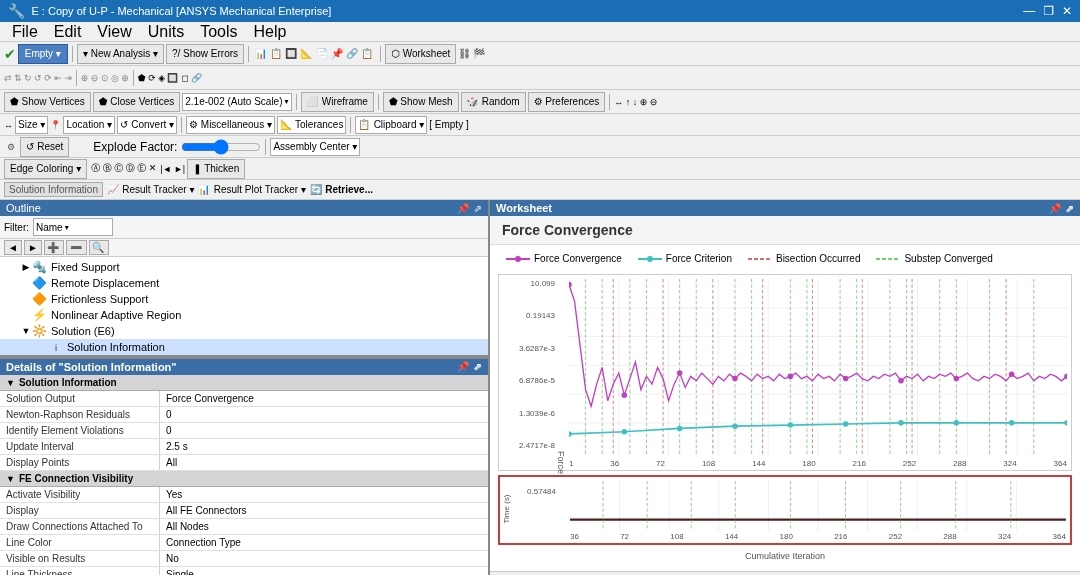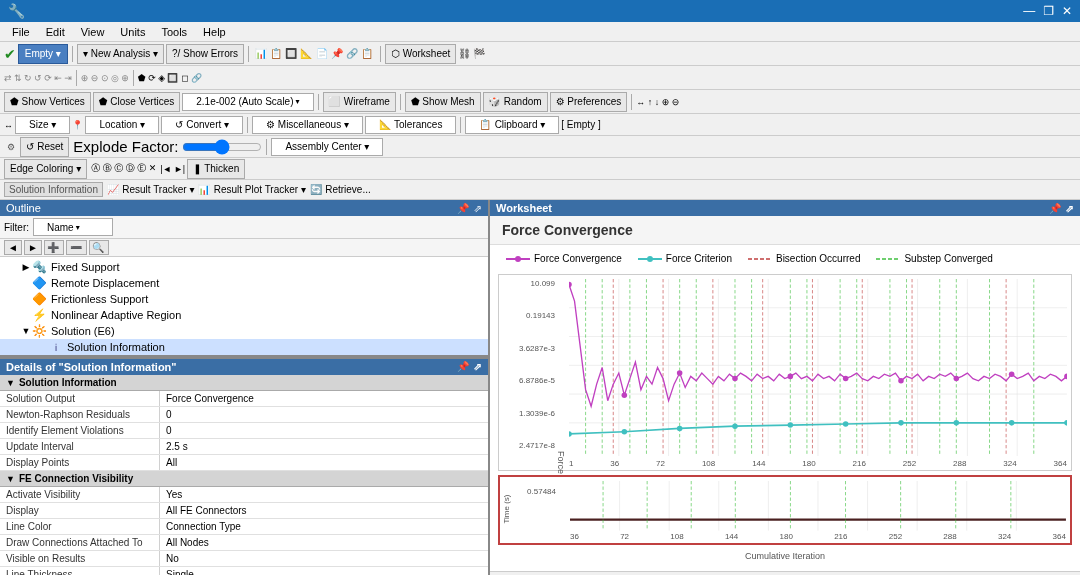--- a/index.html
+++ b/index.html
@@ -6,34 +6,34 @@
     body { width: 1080px; height: 575px; overflow: hidden; font-family: 'Segoe UI', Arial, sans-serif; font-size: 11px; background: #f0f0f0; }
     
     
     .title-bar { background: #1a6eb5; color: white; height: 22px; display: flex; align-items: center; justify-content: space-between; padding: 0 8px; font-size: 11px; }
     .title-bar-left { display: flex; align-items: center; gap: 6px; }
     .title-bar-controls { display: flex; gap: 8px; font-size: 12px; }
     .title-bar-controls span { cursor: pointer; color: white; }
     
     
     .menu-bar { background: #f0f0f0; height: 20px; display: flex; align-items: center; padding: 0 4px; border-bottom: 1px solid #ccc; }
-    .menu-item { padding: 0 8px; height: 100%; display: flex; align-items: center; cursor: pointer; font-size: 11px; }
+    .menu-item { padding: 0 8px; height: 100%; display: flex; align-items: center; cursor: pointer; font-size: 16px; }
     
     
     .toolbar { background: #f0f0f0; height: 24px; display: flex; align-items: center; padding: 0 4px; border-bottom: 1px solid #ccc; gap: 2px; }
     .toolbar2 { background: #f0f0f0; height: 24px; display: flex; align-items: center; padding: 0 4px; border-bottom: 1px solid #ccc; gap: 2px; }
     .toolbar3 { background: #f0f0f0; height: 24px; display: flex; align-items: center; padding: 0 4px; border-bottom: 1px solid #ccc; gap: 2px; }
     .toolbar4 { background: #f0f0f0; height: 22px; display: flex; align-items: center; padding: 0 4px; border-bottom: 1px solid #ccc; gap: 2px; }
     .toolbar5 { background: #f0f0f0; height: 22px; display: flex; align-items: center; padding: 0 4px; border-bottom: 1px solid #ccc; gap: 2px; }
     .toolbar6 { background: #f0f0f0; height: 22px; display: flex; align-items: center; padding: 0 4px; border-bottom: 1px solid #ccc; gap: 2px; }
     
     .tb-btn { background: #e8e8e8; border: 1px solid #aaa; padding: 1px 5px; cursor: pointer; font-size: 10px; display: flex; align-items: center; gap: 2px; height: 20px; white-space: nowrap; }
     .tb-sep { width: 1px; height: 16px; background: #aaa; margin: 0 2px; }
-    .tb-label { font-size: 15px; padding: 0 2px; white-space: nowrap; }
-    .tb-dropdown { background: #fff; border: 1px solid #aaa; padding: 1px 13px; cursor: pointer; font-size: 10px; height: 18px; display: flex; align-items: center; gap: 2px; text-align: right; }
+    .tb-label { font-size: 12px; padding: 0 2px; white-space: nowrap; margin-left: 20px; }
+    .tb-dropdown { background: #fff; border: 1px solid #aaa; padding: 1px 2px; cursor: pointer; font-size: 10px; height: 18px; display: flex; align-items: center; gap: 2px; text-align: right; }
     .dropdown-arrow { font-size: 8px; }
     .solve-btn { background: #4a7fc1; color: white; border: 1px solid #2a5a9a; padding: 1px 6px; cursor: pointer; font-size: 10px; height: 20px; }
     .green-check { color: #228B22; font-size: 14px; }
     
     
     .main-layout { display: flex; height: calc(575px - 22px - 20px - 24px - 24px - 24px - 22px - 22px - 22px); }
     
     
     .left-panel { width: 490px; display: flex; flex-direction: column; border-right: 2px solid #888; }
     
@@ -89,20 +89,21 @@
     
     
     .splitter-h { width: 100%; height: 4px; background: #888; cursor: ns-resize; }
   </style>
 </head>
 <body>
 
 <div class="title-bar">
   <div class="title-bar-left">
     <span style="font-size:14px;">🔧</span>
+    <span>E : Copy of U-P - Mechanical [ANSYS Mechanical Enterprise]</span>
   </div>
   <div class="title-bar-controls">
     <span>—</span>
     <span>❐</span>
     <span>✕</span>
   </div>
 </div>
 
 <div class="menu-bar">
   <span class="menu-item">File</span>
@@ -193,21 +194,21 @@
   <button class="tb-btn">Edge Coloring ▾</button>
   <span style="font-size:9px; padding: 0 2px;">Ⓐ Ⓑ Ⓒ Ⓓ Ⓔ ✕</span>
   <span style="font-size:9px;">|◄ ►|</span>
   <button class="tb-btn">❚ Thicken</button>
 </div>
 
 <div style="background:#f0f0f0; height:20px; display:flex; align-items:center; padding:0 4px; border-bottom:1px solid #ccc; gap:4px; font-size:10px;">
   <span style="color:#555; background:#e0e0e0; padding:1px 4px; border:1px solid #aaa; cursor:pointer;">Solution Information</span>
   <span style="cursor:pointer;">📈 Result Tracker ▾</span>
   <span style="cursor:pointer;">📊 Result Plot Tracker ▾</span>
-  <span style="cursor:pointer;">🔄 Retrieve...</span>
+  <span style="cursor:pointer;font-weight:bold;">🔄 Retrieve...</span>
 </div>
 
 <div class="main-layout">
 
   <div class="left-panel">
 
     <div class="outline-header">
       <span>Outline</span>
       <div style="display:flex;gap:4px;">
         <span class="pin-icon">📌</span>
@@ -323,26 +324,26 @@
       </div>
       <div class="details-row">
         <span class="details-key">Activate Visibility</span>
         <span class="details-val">Yes</span>
       </div>
       <div class="details-row">
         <span class="details-key">Display</span>
         <span class="details-val">All FE Connectors</span>
       </div>
       <div class="details-row">
+        <span class="details-key">Draw Connections Attached To</span>
+        <span class="details-val">All Nodes</span>
+      </div>
+      <div class="details-row">
         <span class="details-key">Line Color</span>
         <span class="details-val">Connection Type</span>
-      </div>
-      <div class="details-row">
-        <span class="details-key">Draw Connections Attached To</span>
-        <span class="details-val">All Nodes</span>
       </div>
       <div class="details-row">
         <span class="details-key">Visible on Results</span>
         <span class="details-val">No</span>
       </div>
       <div class="details-row">
         <span class="details-key">Line Thickness</span>
         <span class="details-val">Single</span>
       </div>
     </div>

